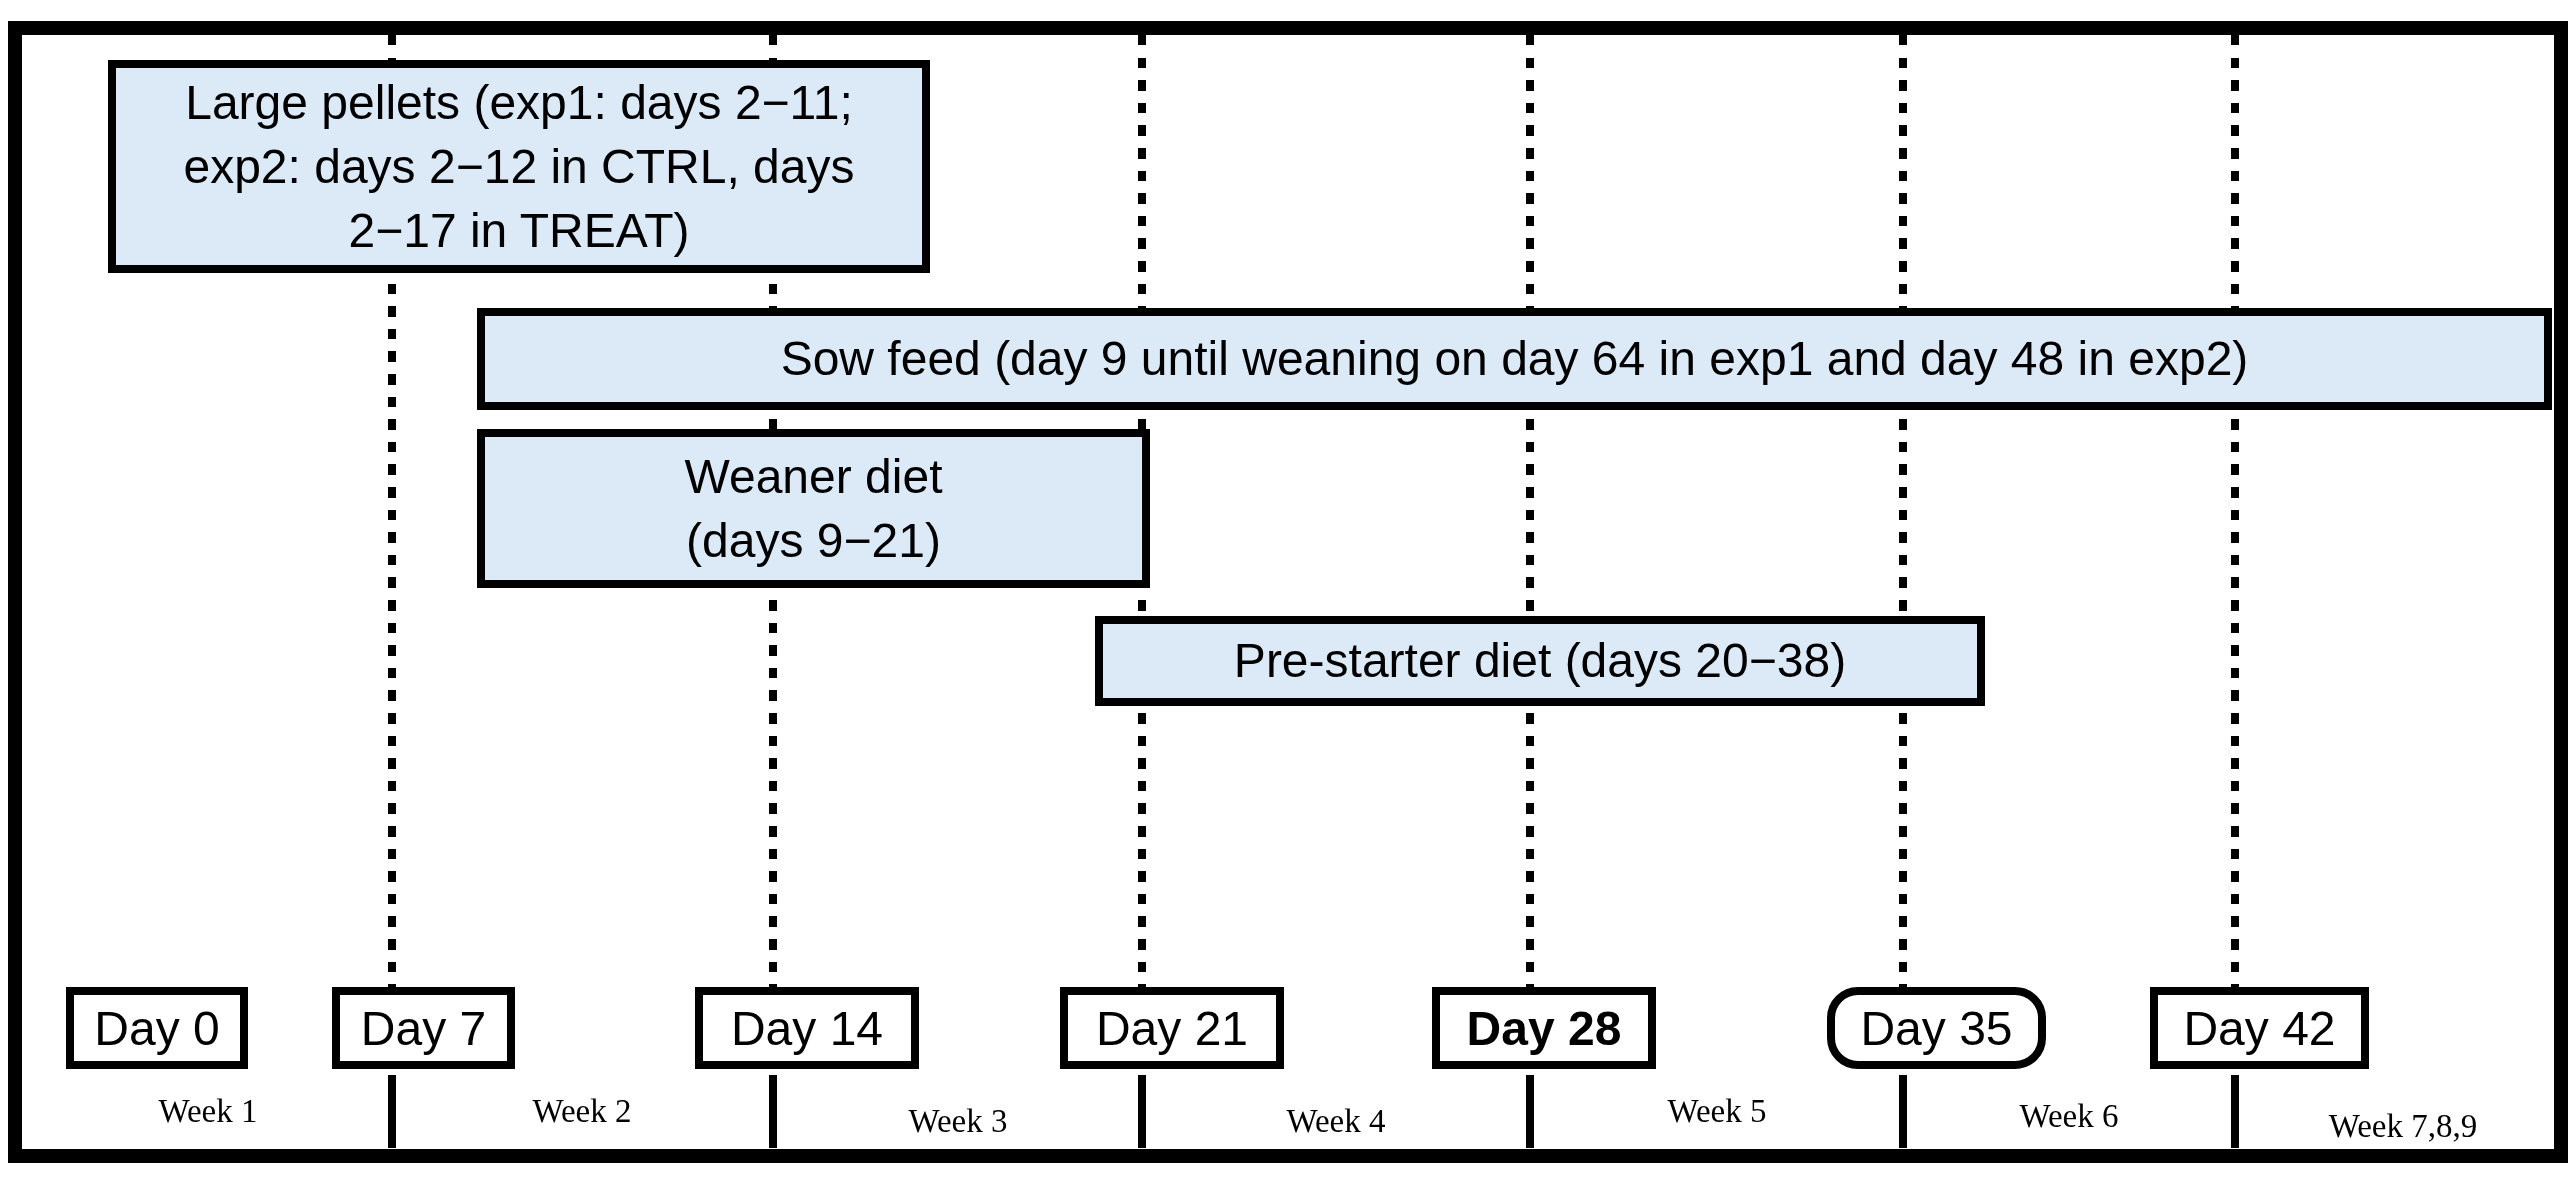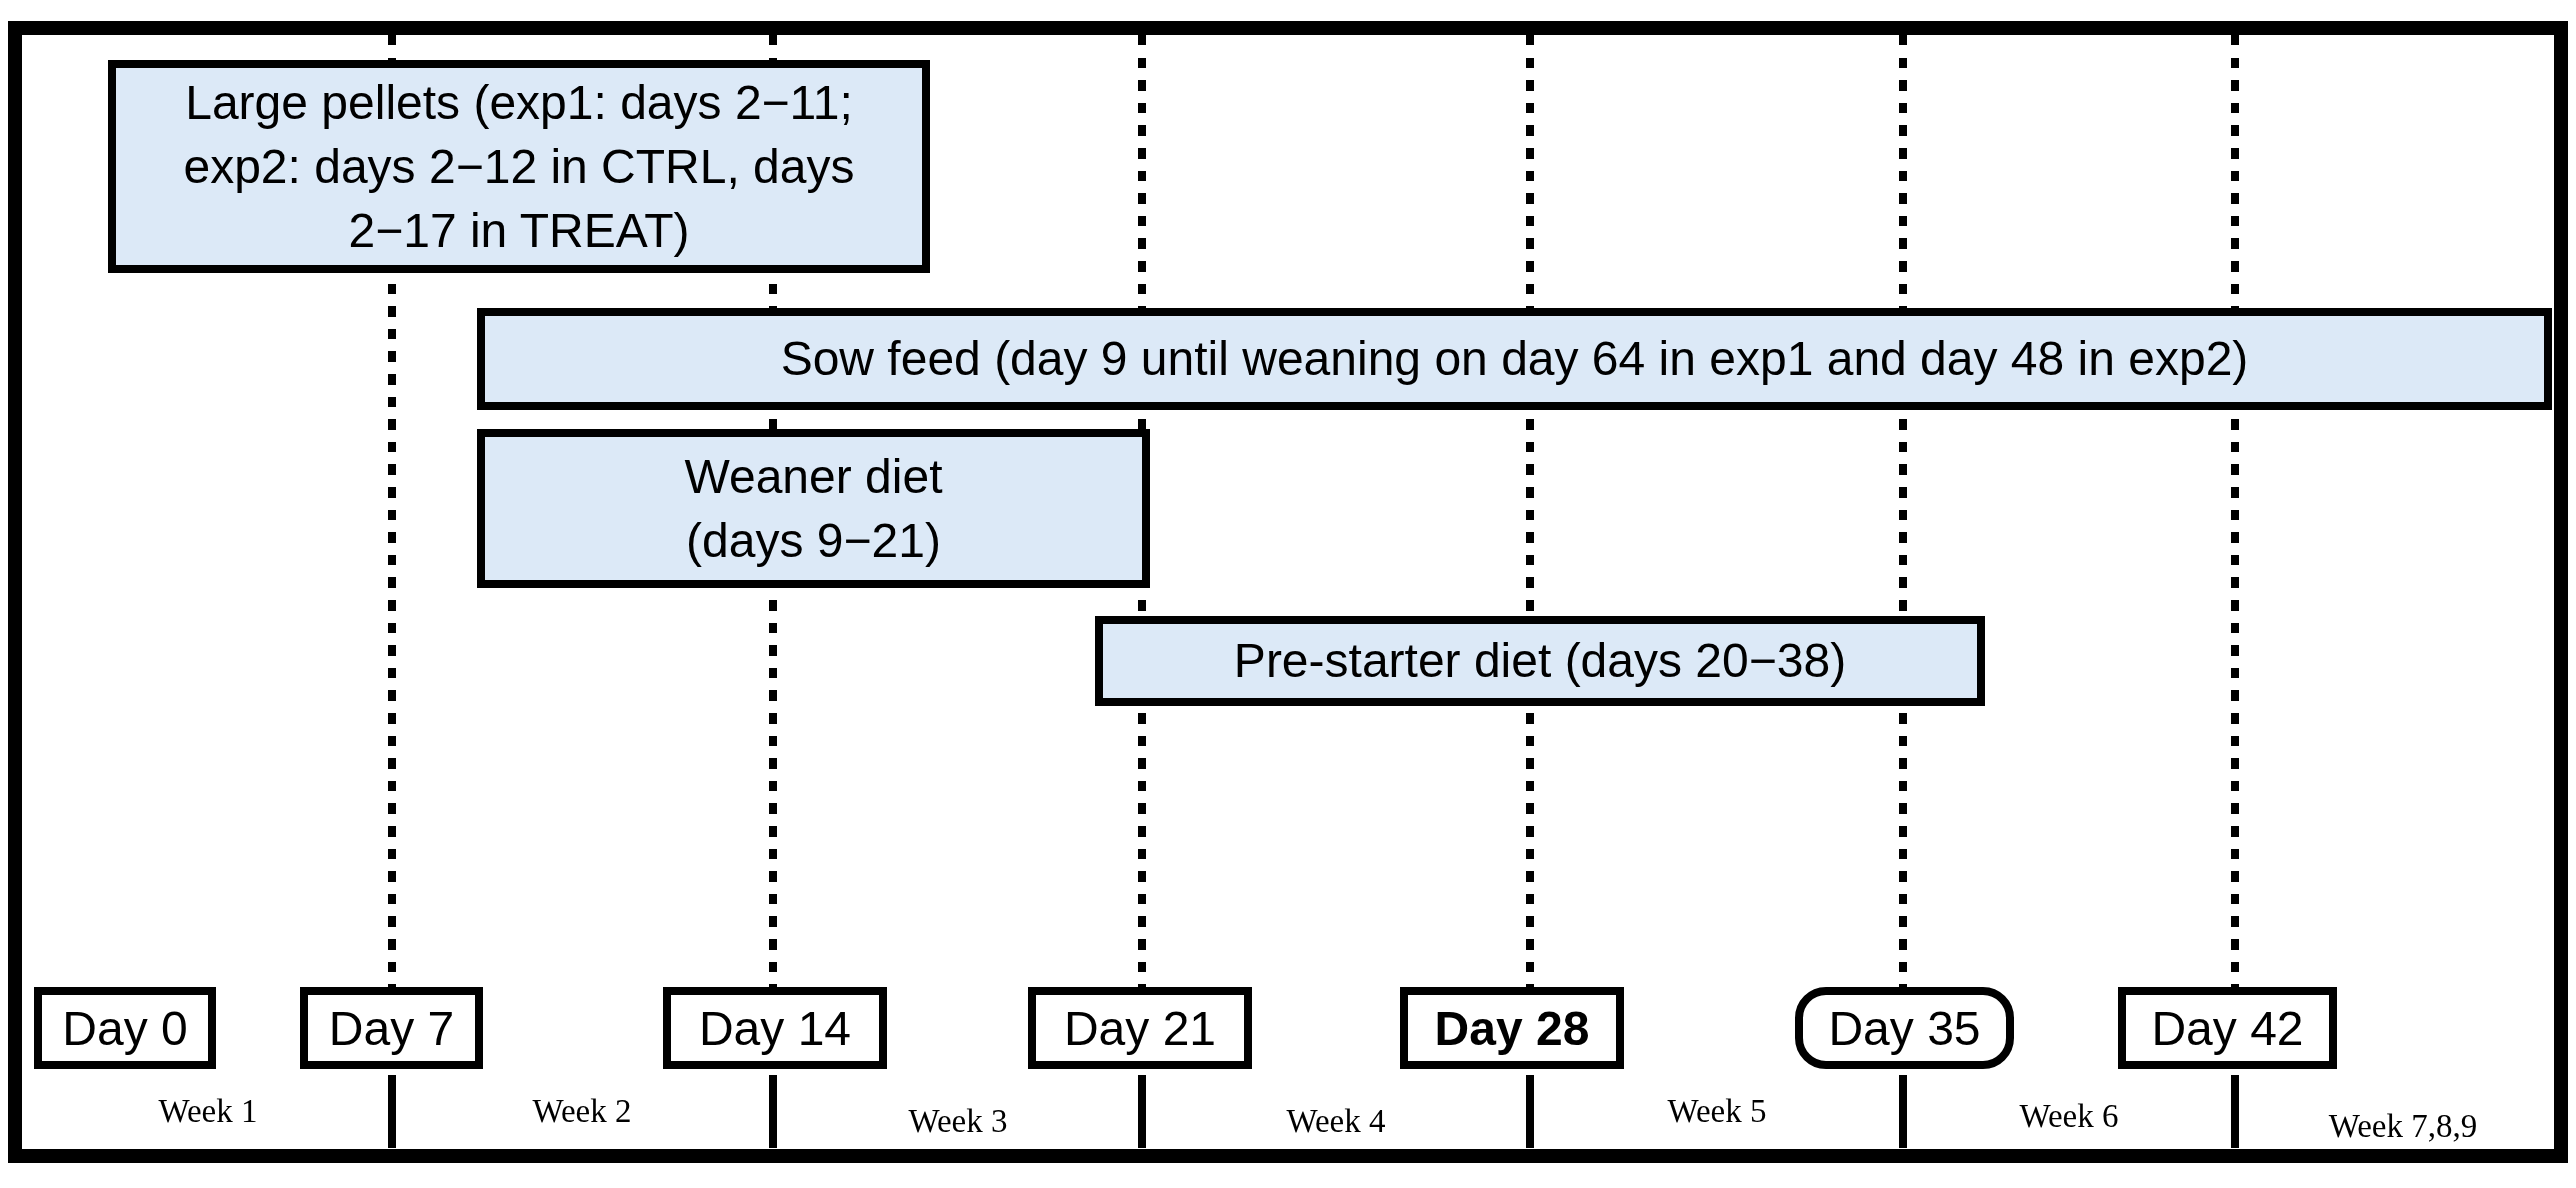--- a/index.html
+++ b/index.html
@@ -61,20 +61,21 @@
     height: 82px;
     background: #ffffff;
     border: 8px solid #000;
     box-sizing: border-box;
     display: flex;
     align-items: center;
     justify-content: center;
     font-size: 48px;
     white-space: nowrap;
     z-index: 3;
+    margin-left: 32px;
   }
   .weeklabel {
     position: absolute;
     transform: translateX(-50%);
     font-size: 33px;
     line-height: 48px;
     white-space: nowrap;
     z-index: 2;
     font-family: Liberation Serif, serif;
   }

